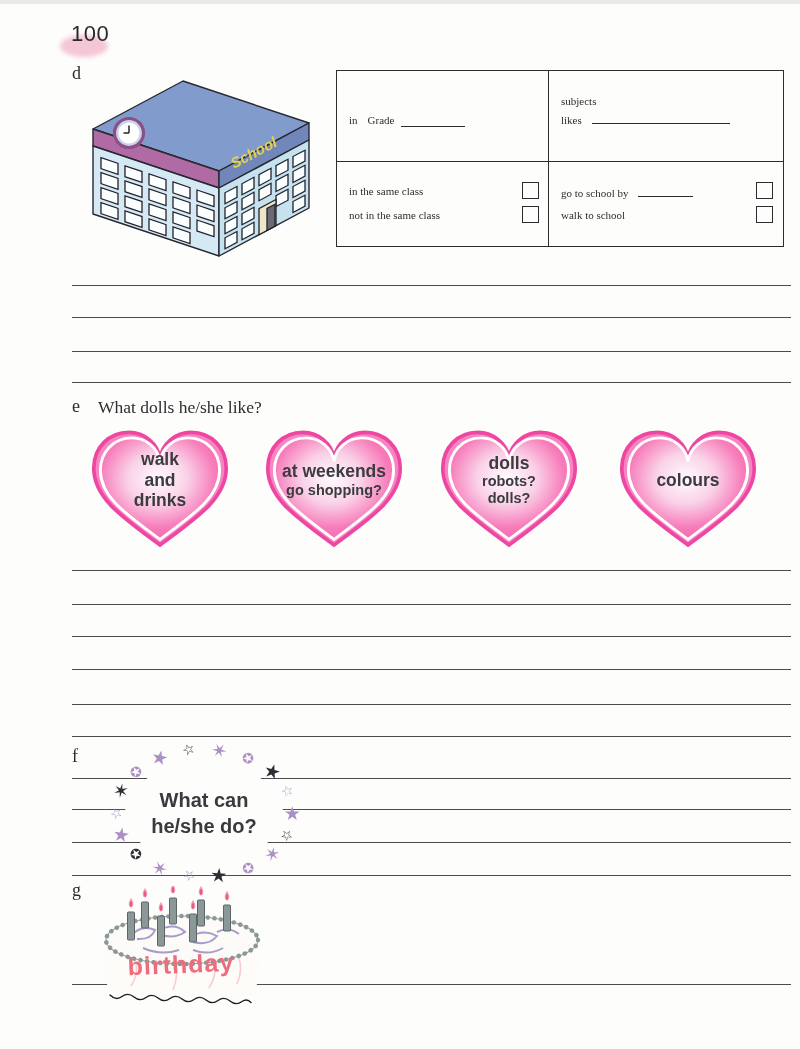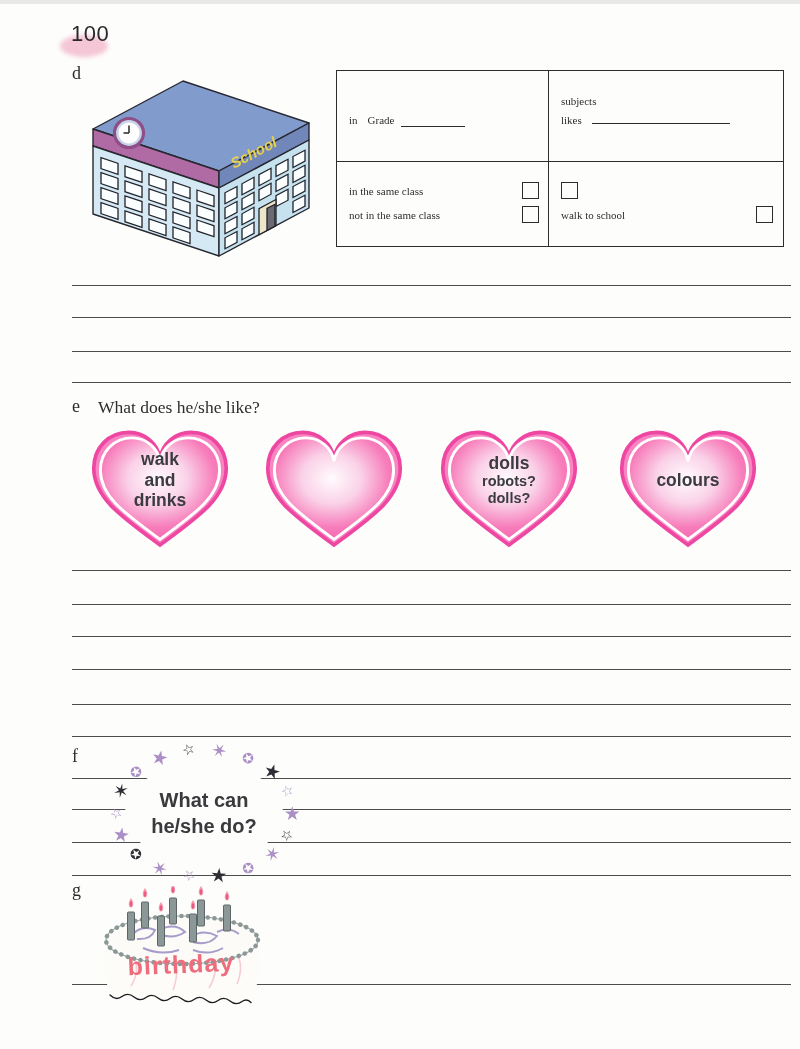--- a/index.html
+++ b/index.html
@@ -176,51 +176,57 @@
         <span>in the same class</span>
         <span class="cbox"></span>
       </div>
       <div class="optrow">
         <span>not in the same class</span>
         <span class="cbox"></span>
       </div>
     </div>
     <div class="cell c22">
       <div class="optrow">
+        <span><span>go to school by</span>
+          <span class="blank w55"></span></span>
         <span class="cbox"></span>
       </div>
       <div class="optrow">
         <span>walk to school</span>
         <span class="cbox"></span>
       </div>
     </div>
   </div>
 
   <div class="wline" style="top:281px"></div>
   <div class="wline" style="top:313px"></div>
   <div class="wline" style="top:347px"></div>
   <div class="wline" style="top:378px"></div>
 
   <span class="sec" style="top:392px">e</span>
-  <span class="e-head">What does he/she like?</span>
+  <span class="e-head">What dolls he/she like?</span>
 
   <div class="heart" style="left:85px">
     <svg viewBox="0 0 100 88">
         <use href="#heart-sym"></use>
       </svg>
     <div class="htext">
       <span class="hl-lg">walk</span>
       <span class="hl-lg">and</span>
       <span class="hl-lg">drinks</span>
     </div>
   </div>
   <div class="heart" style="left:259px">
     <svg viewBox="0 0 100 88">
         <use href="#heart-sym"></use>
       </svg>
+    <div class="htext">
+      <span class="hl-lg">at weekends</span>
+      <span class="hl-sm">go shopping?</span>
+    </div>
   </div>
   <div class="heart" style="left:434px">
     <svg viewBox="0 0 100 88">
         <use href="#heart-sym"></use>
       </svg>
     <div class="htext">
       <span class="hl-lg">dolls</span>
       <span class="hl-sm">robots?</span>
       <span class="hl-sm">dolls?</span>
     </div>

